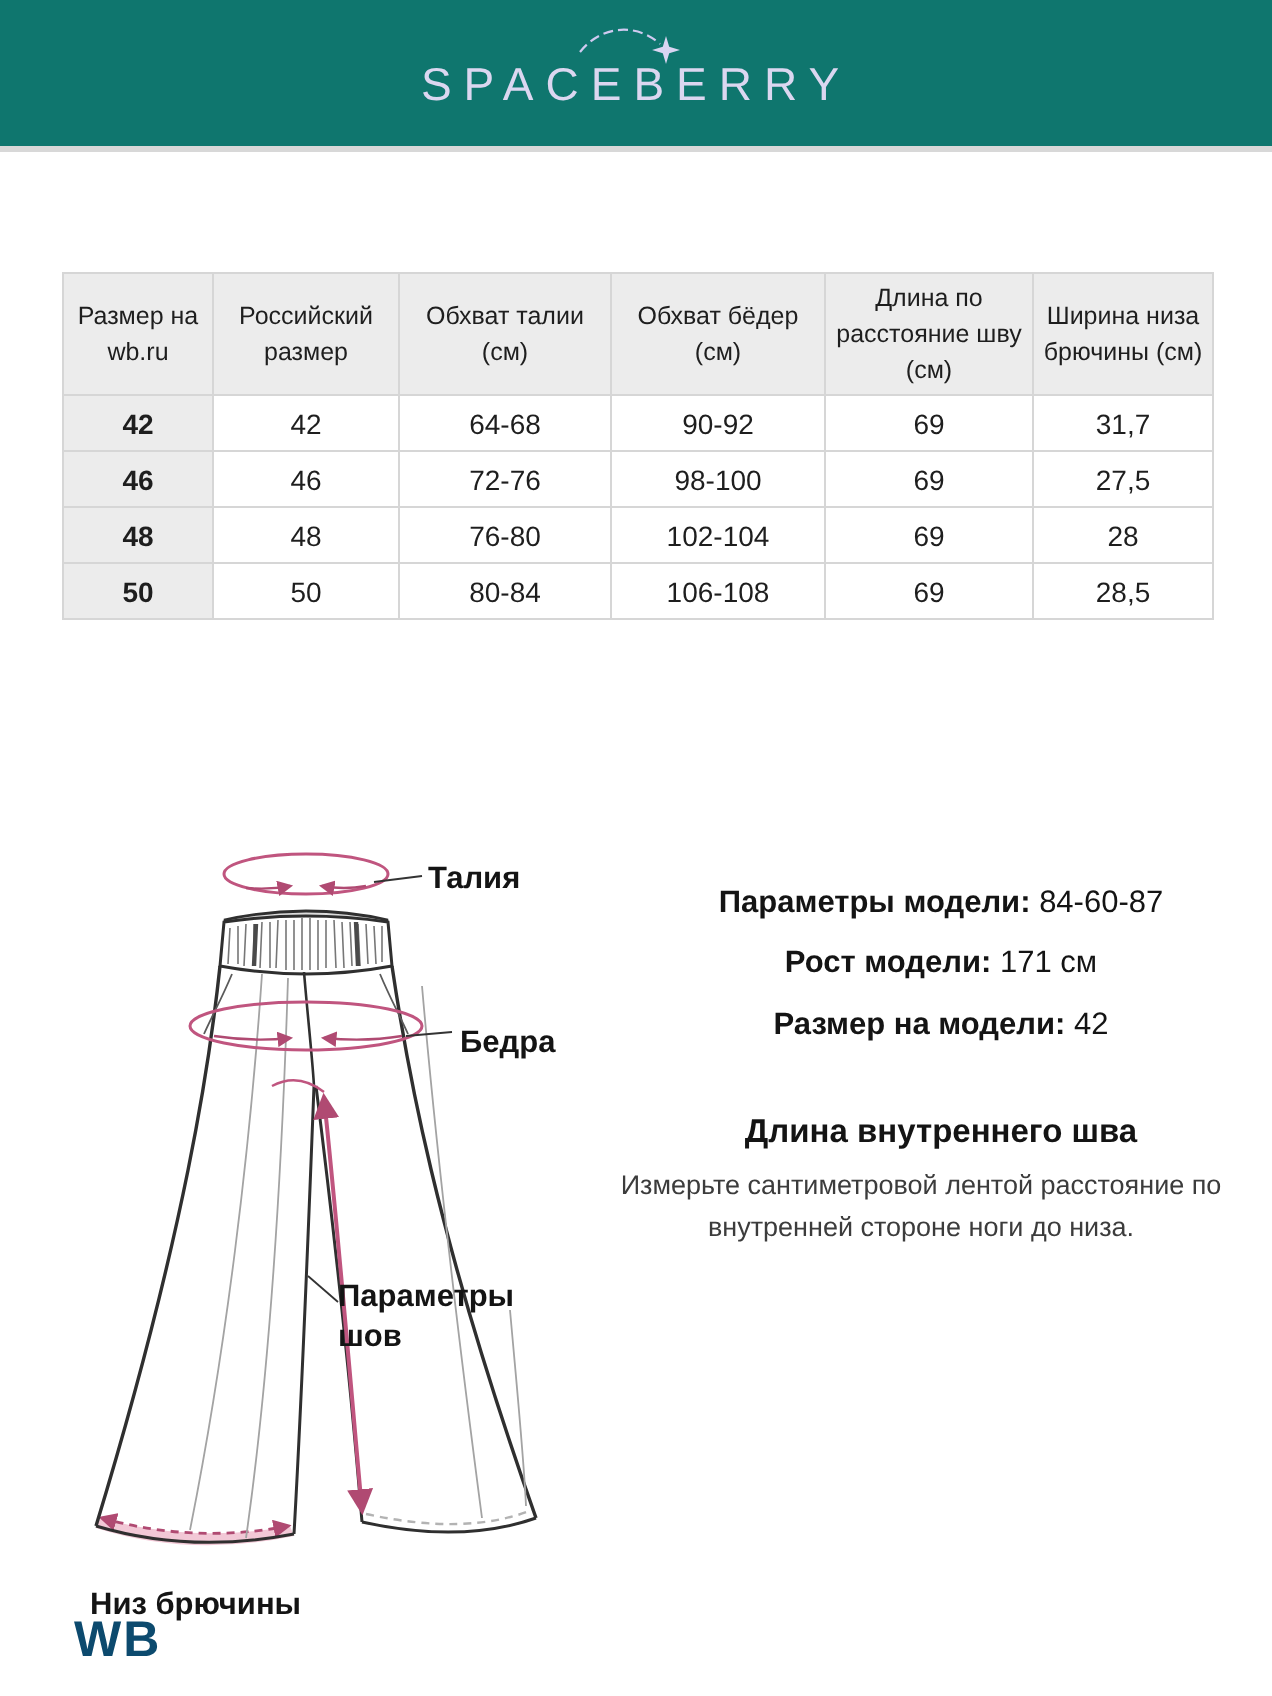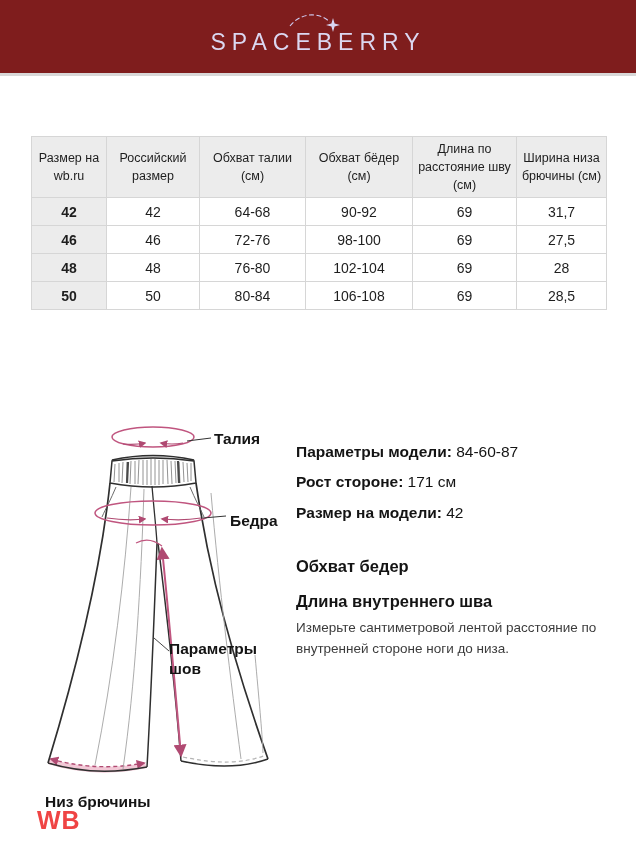--- a/index.html
+++ b/index.html
@@ -3,21 +3,21 @@
 <meta charset="utf-8">
 <style>
   html,body{margin:0;padding:0;}
   body{
     width:636px;height:848px;position:relative;background:#ffffff;
     font-family:"Liberation Sans", sans-serif;overflow:hidden;
   }
   
   .brand-bar{
     position:absolute;left:0;top:0;width:636px;height:73px;
-    background:#7f1d1d;border-bottom:3px solid #d8d8d8;
+    background:#0f766e;border-bottom:3px solid #d8d8d8;
     display:flex;align-items:center;justify-content:center;
   }
   .logo{position:relative;display:inline-block;padding-top:12px;}
   .logo-text{
     color:#dbd7f0;font-size:23px;letter-spacing:6px;font-weight:400;
   }
   .sparkle{position:absolute;top:-8px;left:78px;}
   
   .size-table{
     position:absolute;left:31px;top:136px;width:575px;
@@ -30,32 +30,32 @@
   .size-table thead th{
     background:#ececec;font-weight:400;font-size:12.5px;line-height:1.45;height:56px;
   }
   .size-table tbody td{background:#ffffff;font-size:14px;height:23px;font-weight:400;}
   .size-table tbody td.first{background:#ececec;font-weight:700;}
   
   .pants-svg{position:absolute;left:35px;top:415px;}
   .dlabel{font-size:15.5px;font-weight:600;fill:#141414;}
   .fo-label{font-family:"Liberation Sans",sans-serif;font-size:15.5px;font-weight:600;color:#141414;line-height:1.3;}
   
-  .info-col{position:absolute;left:296px;top:441px;width:325px;}
+  .info-col{position:absolute;left:308px;top:441px;width:325px;text-align:center;}
   .mi-line{font-size:15.5px;color:#141414;margin-bottom:8px;line-height:1.45;}
   .mi-label{font-weight:700;}
   .mi-value{font-weight:400;}
   .guide{margin-top:33px;}
   .guide-section{margin-bottom:16px;}
   .guide-title{font-size:16.5px;font-weight:700;color:#141414;margin:0 0 7px 0;}
   .guide-body{font-size:13.5px;color:#3c3c3c;line-height:1.55;margin:0 0 24px 0;max-width:305px;}
   
   .watermark{
     position:absolute;left:37px;top:806px;font-size:25px;font-weight:700;
-    color:#ef4444;letter-spacing:1px;
+    color:#0c4a6e;letter-spacing:1px;
   }
 </style>
 </head>
 <body>
 
 <div class="brand-bar">
   <div class="logo">
     <svg class="sparkle" width="60" height="32" viewBox="0 0 60 32">
       <path d="M2,17 C12,4 30,2 42,13" fill="none" stroke="#cfcaf0" stroke-width="1.1" stroke-dasharray="5,2.5"></path>
       <path d="M45,9 L46.6,14.4 L52,16 L46.6,17.6 L45,23 L43.4,17.6 L38,16 L43.4,14.4 Z" fill="#d9d5f2"></path>
@@ -184,31 +184,30 @@
   </foreignObject>
   <text class="dlabel" x="10" y="392">Низ брючины</text>
 </svg>
 
 <div class="info-col">
   <div class="mi-line">
     <span class="mi-label">Параметры модели:</span>
     <span class="mi-value">84-60-87</span>
   </div>
   <div class="mi-line">
-    <span class="mi-label">Рост стороне:</span>
+    <span class="mi-label">Рост модели:</span>
     <span class="mi-value">171 см</span>
   </div>
   <div class="mi-line">
     <span class="mi-label">Размер на модели:</span>
     <span class="mi-value">42</span>
   </div>
 
   <div class="guide">
     <div class="guide-section">
-      <p class="guide-title">Обхват бедер</p>
     </div>
     <div class="guide-section">
       <p class="guide-title">Длина внутреннего шва</p>
       <p class="guide-body">Измерьте сантиметровой лентой расстояние по внутренней стороне ноги до низа.</p>
     </div>
   </div>
 </div>
 
 <div class="watermark">WB</div>
 

